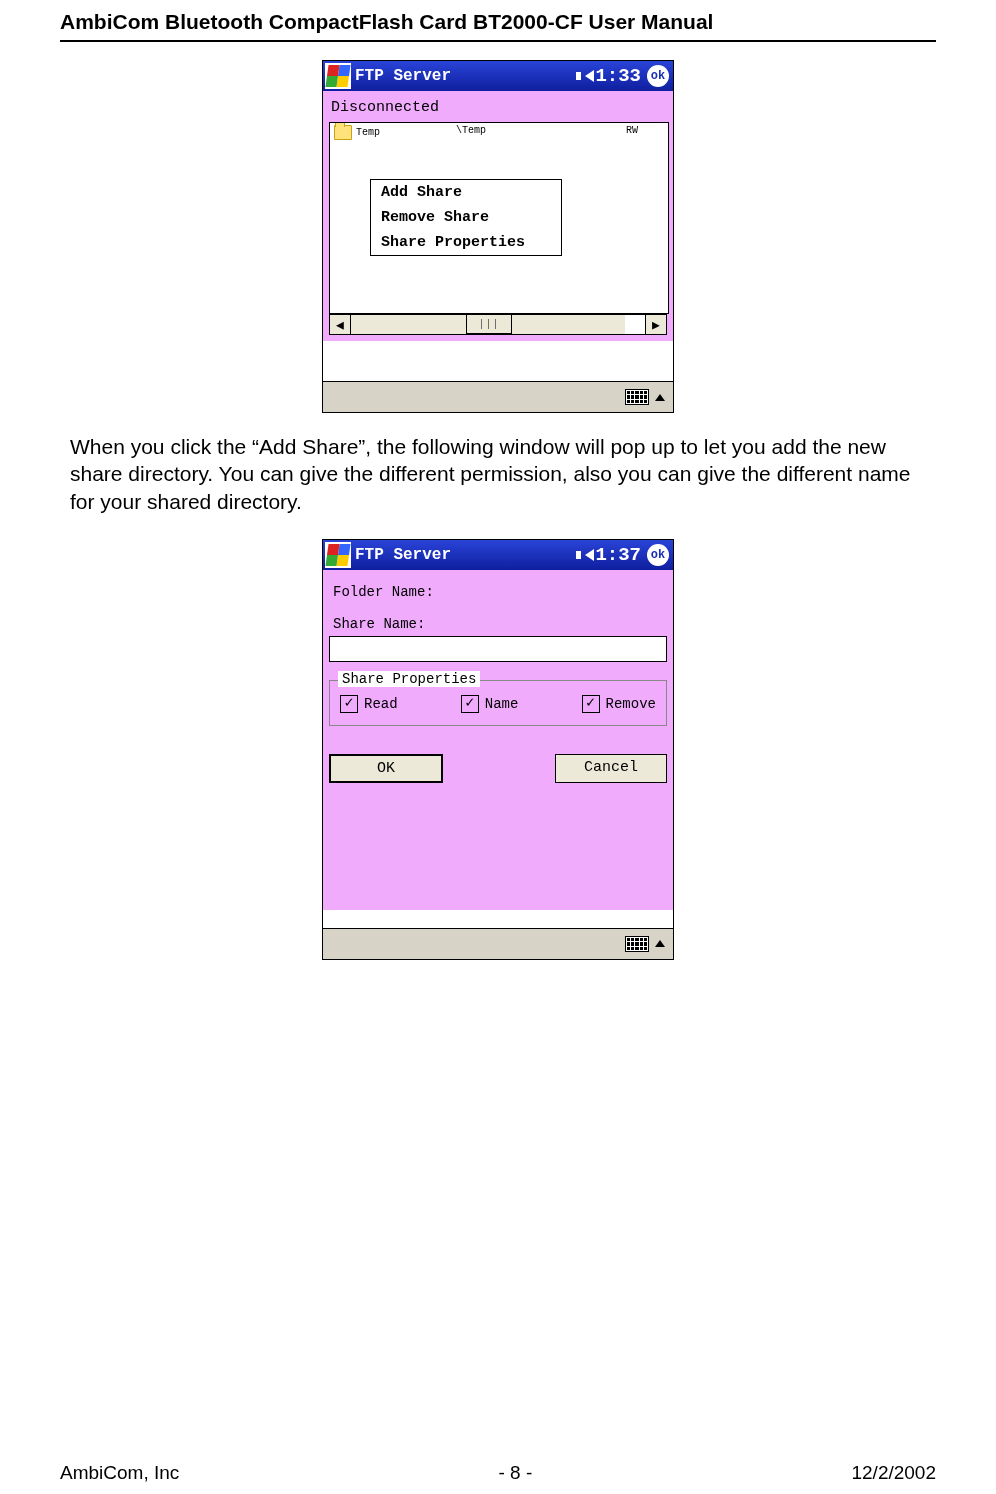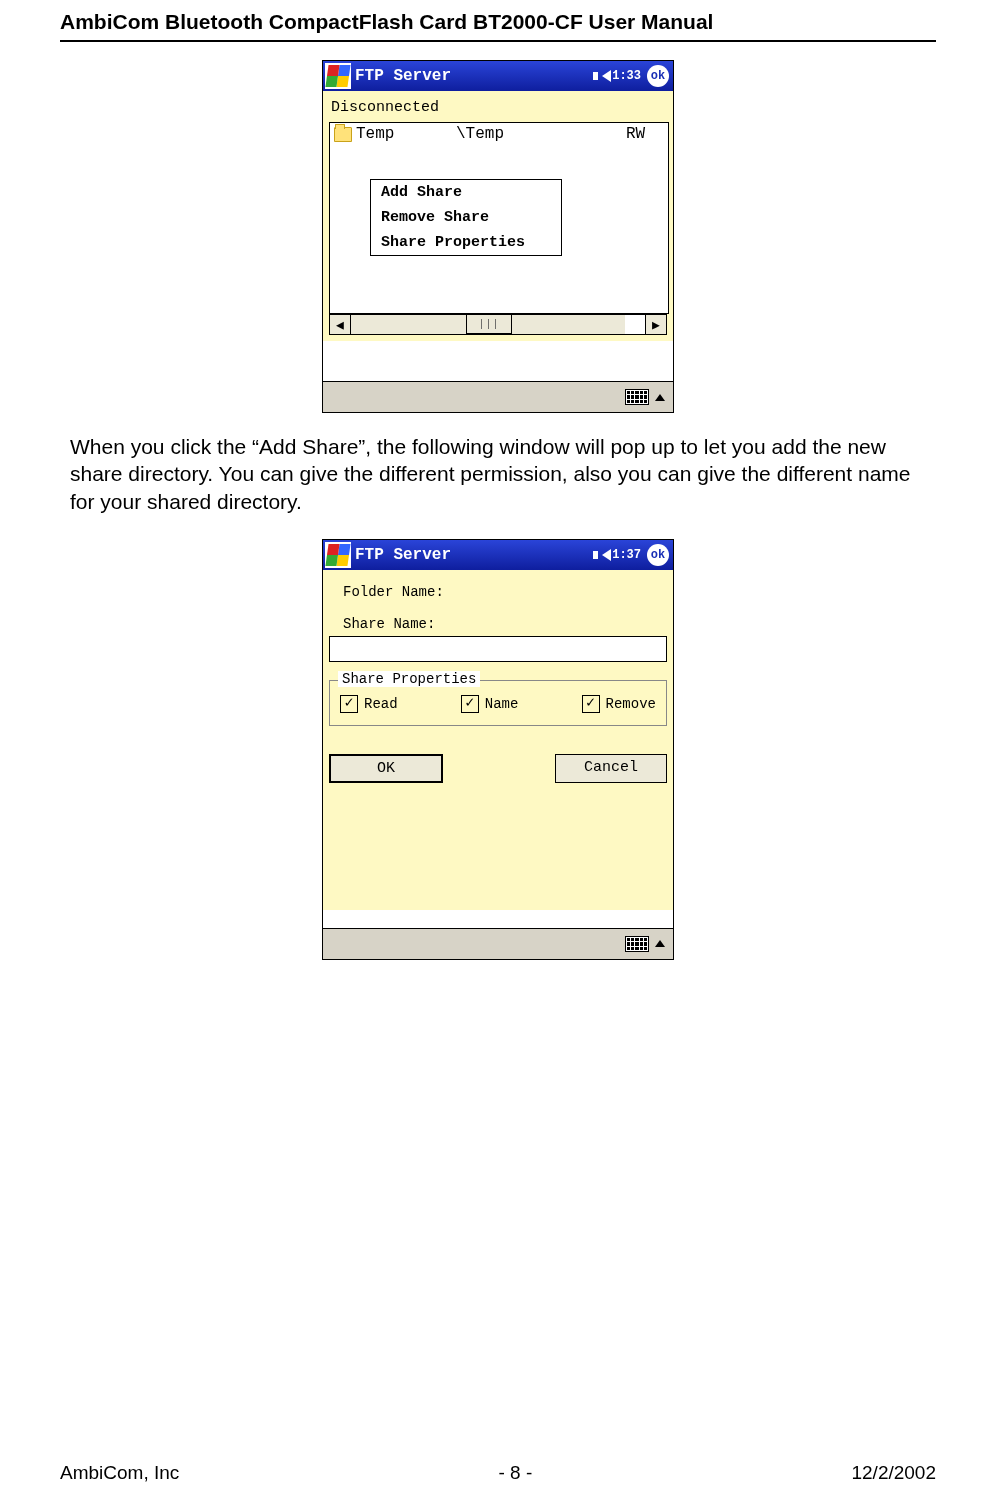--- a/index.html
+++ b/index.html
@@ -82,38 +82,38 @@
     border-top: 6px solid transparent;
     border-bottom: 6px solid transparent;
     border-right: 9px solid #fff;
     margin-right: 1px;
   }
   .speaker-body {
     width: 5px; height: 8px; background: #fff; margin-right: 4px;
   }
   .clock {
     font-weight: bold;
-    font-size: 12px;
+    font-size: 19px;
     margin-right: 6px;
   }
   .ok-badge {
     width: 22px; height: 22px;
     border-radius: 50%;
     background: #fff;
     color: #1a2fb5;
     font-weight: bold;
     font-size: 12px;
     display: flex;
     align-items: center;
     justify-content: center;
     margin-right: 2px;
   }
   .content-area {
     padding: 6px;
-    background: #fef9c3;
+    background: #f0abfc;
   }
   .status-disc {
     font-size: 15px;
     margin: 2px 0 6px 2px;
   }
   .share-table {
     border: 1.5px solid #000;
     background: #fff;
     width: 100%;
     height: 190px;
@@ -132,21 +132,21 @@
     padding: 2px 6px;
     font-size: 14px;
     background: #ece9d8;
     box-sizing: border-box;
   }
   .th1 { width: 120px; }
   .th2 { width: 168px; }
   .th3 { flex: 1; border-right: none; }
   .td-row {
     display: flex;
-    font-size: 16px;
+    font-size: 10px;
     padding: 2px 0;
   }
   .td1 { width: 120px; padding-left: 4px; display: flex; align-items: center; gap: 4px; }
   .td2 { width: 168px; padding-left: 2px; }
   .td3 { flex: 1; padding-left: 2px; }
   .folder-icon {
     width: 16px; height: 13px;
     background: #ffe27a;
     border: 1px solid #c9a21a;
     border-radius: 1px 1px 0 0;
@@ -267,21 +267,21 @@
   }
   .up-tri {
     width: 0; height: 0;
     border-left: 5px solid transparent;
     border-right: 5px solid transparent;
     border-bottom: 7px solid #000;
   }
   
   .field-label {
     font-size: 14px;
-    margin: 8px 0 4px 14px;
+    margin: 8px 0 4px 4px;
   }
   .text-input {
     border: 1.5px solid #000;
     height: 26px;
     background: #fff;
     box-sizing: border-box;
   }
   .row-flex { display: flex; gap: 8px; align-items: stretch; }
   .row-flex .text-input { flex: 1; }
   .browse-btn {

